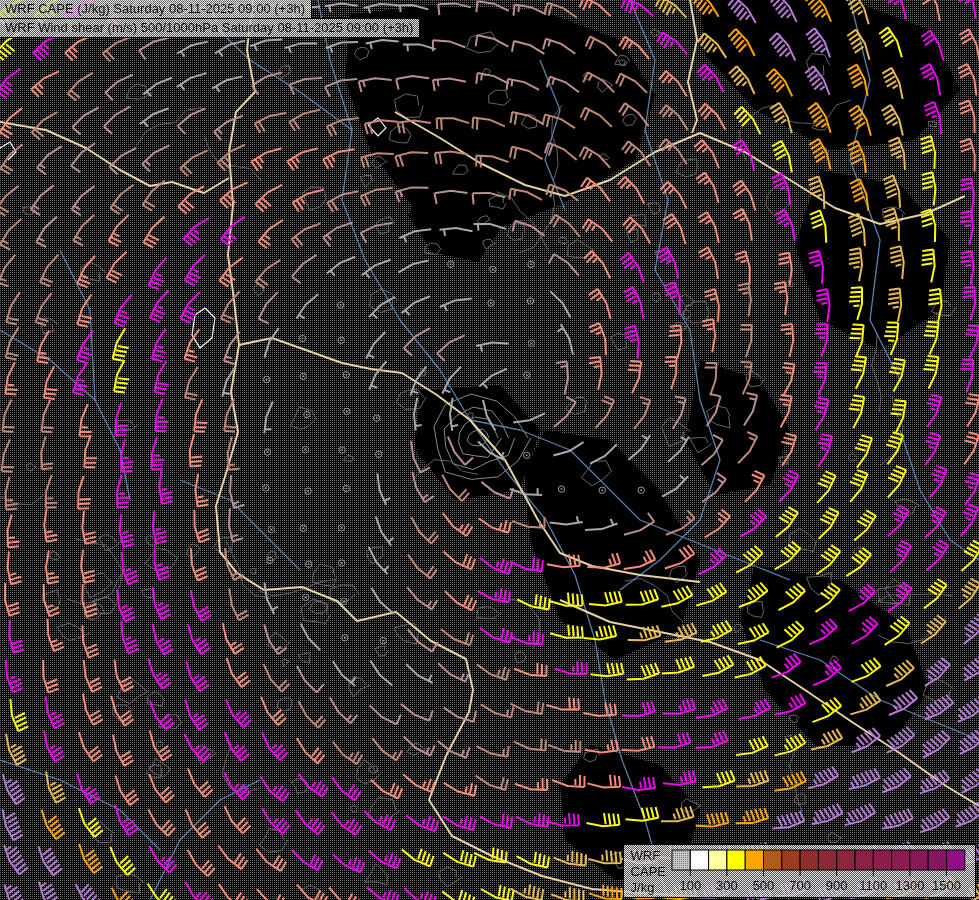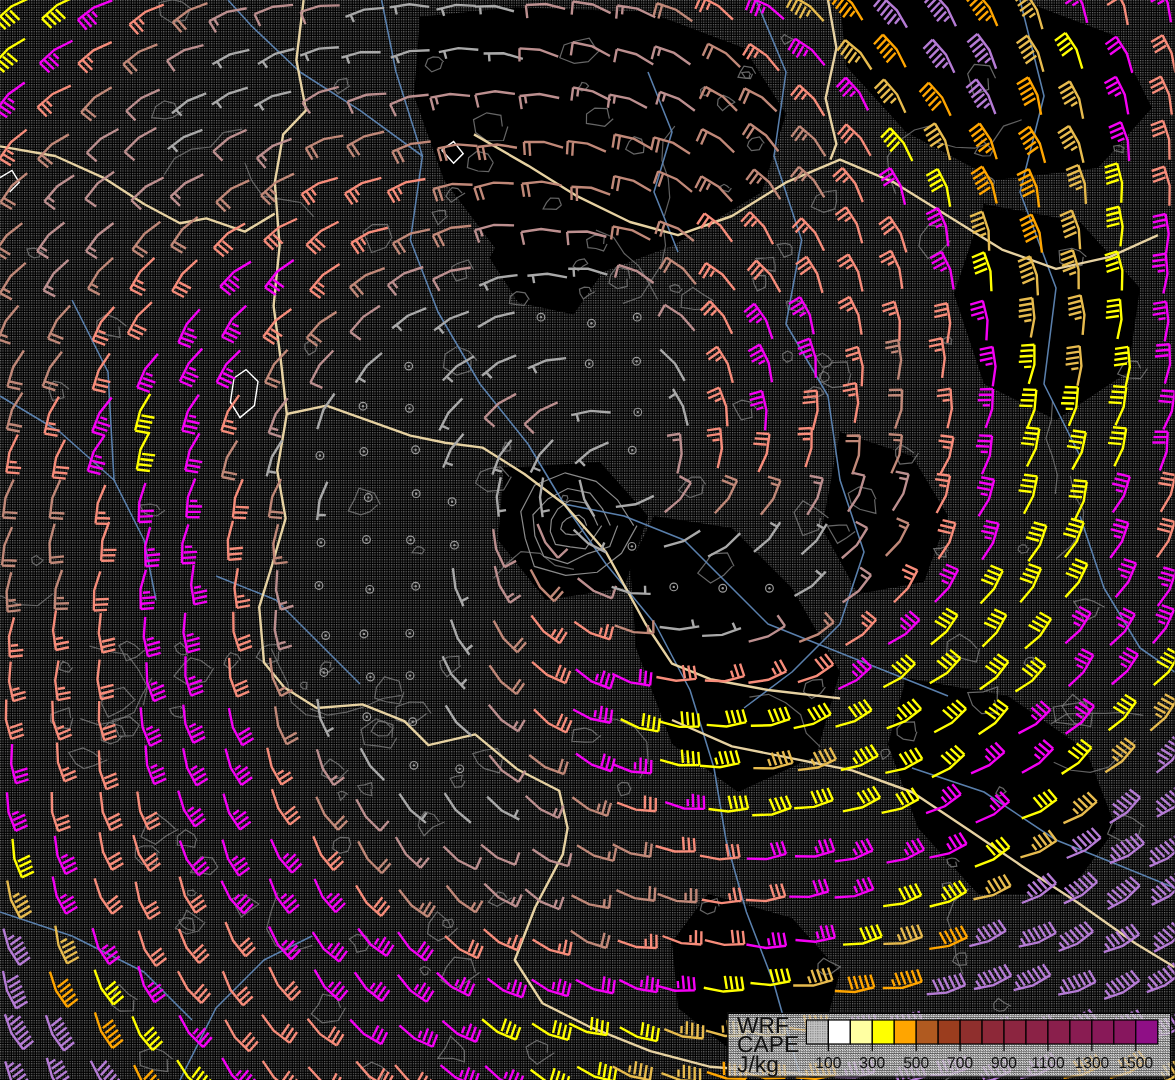--- a/index.html
+++ b/index.html
@@ -19,21 +19,21 @@
     border:1px solid #000;border-left:none;
     padding:1px 6px 2px 5px;margin-top:-1px;
     font-size:13px;line-height:15px;color:#101010;white-space:nowrap;
   }
   #legend{
     position:absolute;right:3px;bottom:2px;z-index:5;
     border:1px solid #000;
     display:flex;align-items:center;gap:5px;
     padding:3px 6px 1px 7px;
   }
-  .legend-labels{font-size:19px;line-height:16px;color:#111;}
+  .legend-labels{font-size:13px;line-height:16px;color:#111;}
   .legend-labels div{white-space:nowrap;}
 </style>
 </head>
 <body>
 
 <div id="stage">
 
   <svg id="map-svg" width="979" height="900" viewBox="0 0 979 900">
     <defs>
       <pattern id="dither" width="2" height="2" patternUnits="userSpaceOnUse">
@@ -957,20 +957,24 @@
         <path d="M738.6 901.7 L755.2 901.6 L771.2 896.9 M771.2 896.9 l-3.8 -10.3 M766.7 897.5 l-3.8 -10.3 M762.1 898.2 l-3.8 -10.3 M757.6 898.9 l-3.8 -10.3 M753.0 899.5 l-3.8 -10.3 M748.5 900.2 l-2.1 -5.6" fill="none" stroke="#b57bd5" stroke-width="2"></path>
         <path d="M775.2 896.0 L791.9 895.3 L807.7 889.9 M807.7 889.9 l-4.2 -10.2 M803.1 890.8 l-4.2 -10.2 M798.6 891.6 l-4.2 -10.2 M794.1 892.5 l-4.2 -10.2 M789.6 893.3 l-4.2 -10.2 M785.1 894.2 l-4.2 -10.2" fill="none" stroke="#b57bd5" stroke-width="2"></path>
         <path d="M810.9 902.8 L827.3 899.9 L842.2 892.4 M842.2 892.4 l-5.6 -9.5 M837.8 893.8 l-5.6 -9.5 M833.5 895.3 l-5.6 -9.5 M829.1 896.7 l-5.6 -9.5 M824.8 898.2 l-5.6 -9.5 M820.4 899.6 l-3.0 -5.2" fill="none" stroke="#b57bd5" stroke-width="2"></path>
         <path d="M850.2 898.3 L866.4 894.7 L881.0 886.6 M881.0 886.6 l-6.0 -9.2 M876.7 888.2 l-6.0 -9.2 M872.4 889.9 l-6.0 -9.2 M868.1 891.5 l-6.0 -9.2 M863.8 893.1 l-6.0 -9.2 M859.5 894.8 l-3.3 -5.0" fill="none" stroke="#b57bd5" stroke-width="2"></path>
         <path d="M886.4 898.2 L902.8 895.3 L917.8 887.9 M917.8 887.9 l-5.5 -9.5 M913.4 889.4 l-5.5 -9.5 M909.0 890.8 l-5.5 -9.5 M904.6 892.2 l-5.5 -9.5 M900.3 893.6 l-5.5 -9.5" fill="none" stroke="#ffa500" stroke-width="2"></path>
         <path d="M925.1 898.2 L941.1 893.6 L955.2 884.7 M955.2 884.7 l-6.5 -8.9 M951.0 886.5 l-6.5 -8.9 M946.8 888.4 l-6.5 -8.9 M942.6 890.3 l-6.5 -8.9 M938.4 892.2 l-6.5 -8.9" fill="none" stroke="#ffa500" stroke-width="2"></path>
         <path d="M957.4 904.0 L973.6 900.1 L988.1 891.7 M988.1 891.7 l-6.1 -9.1 M983.8 893.4 l-6.1 -9.1 M979.5 895.1 l-6.1 -9.1 M975.3 896.8 l-6.1 -9.1 M971.0 898.5 l-3.3 -5.0" fill="none" stroke="#e7bb4e" stroke-width="2"></path>
       </g>
   </svg>
 
+  <div id="title-block">
+    <span class="title-line checker">WRF CAPE (J/kg) Saturday 08-11-2025 09:00 (+3h)</span>
+    <span class="title-line checker">WRF Wind shear (m/s) 500/1000hPa Saturday 08-11-2025 09:00 (+3h)</span>
+  </div>
 
   <div id="legend" class="checker">
     <div class="legend-labels">
       <div>WRF</div>
       <div>CAPE</div>
       <div>J/kg</div>
     </div>
     <svg id="legend-bar" width="298" height="46">
       <defs>
         <pattern id="legDither" width="2" height="2" patternUnits="userSpaceOnUse">

